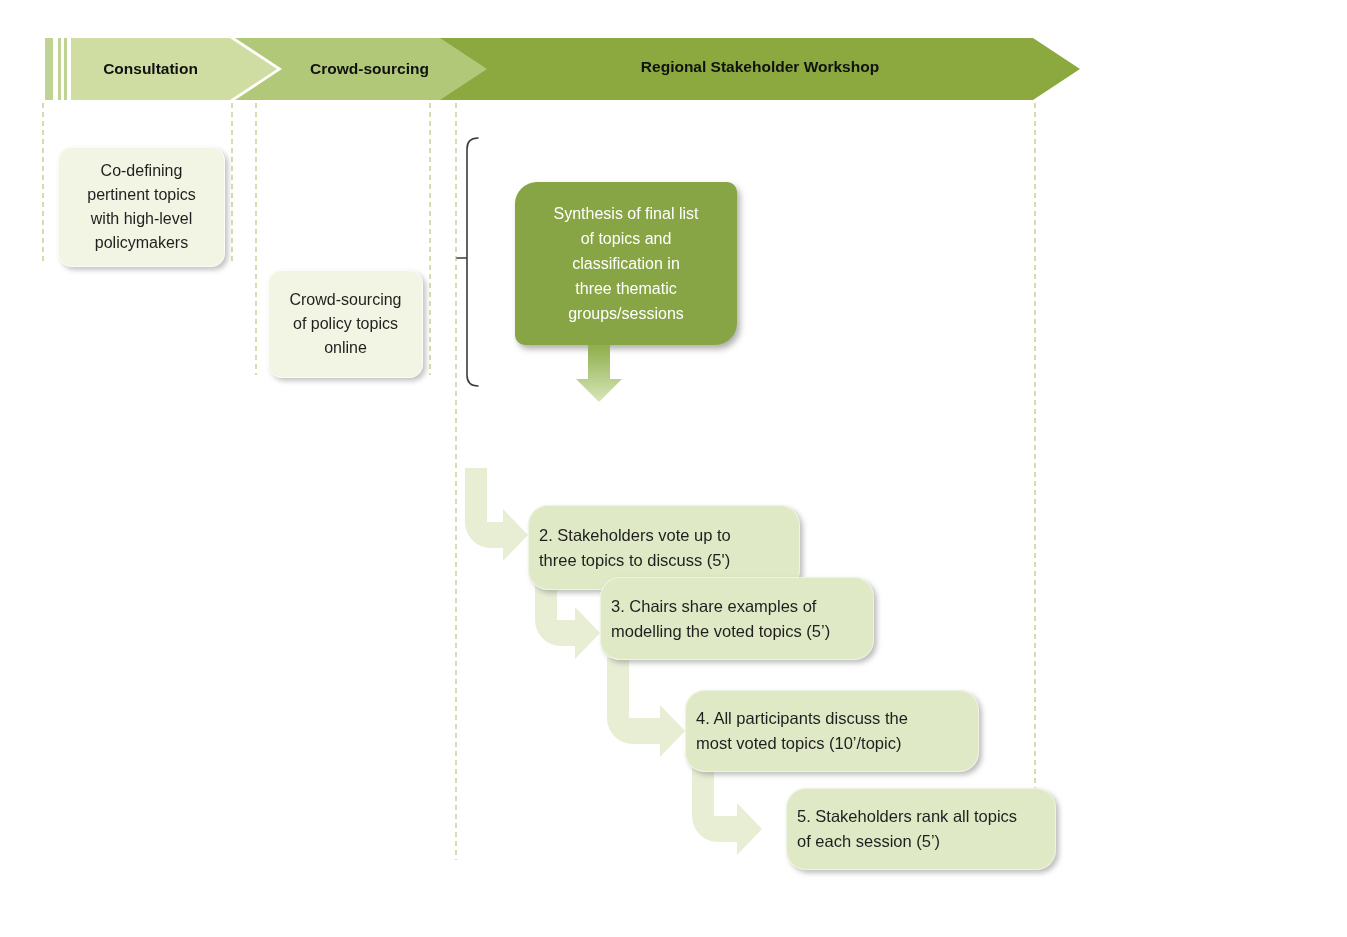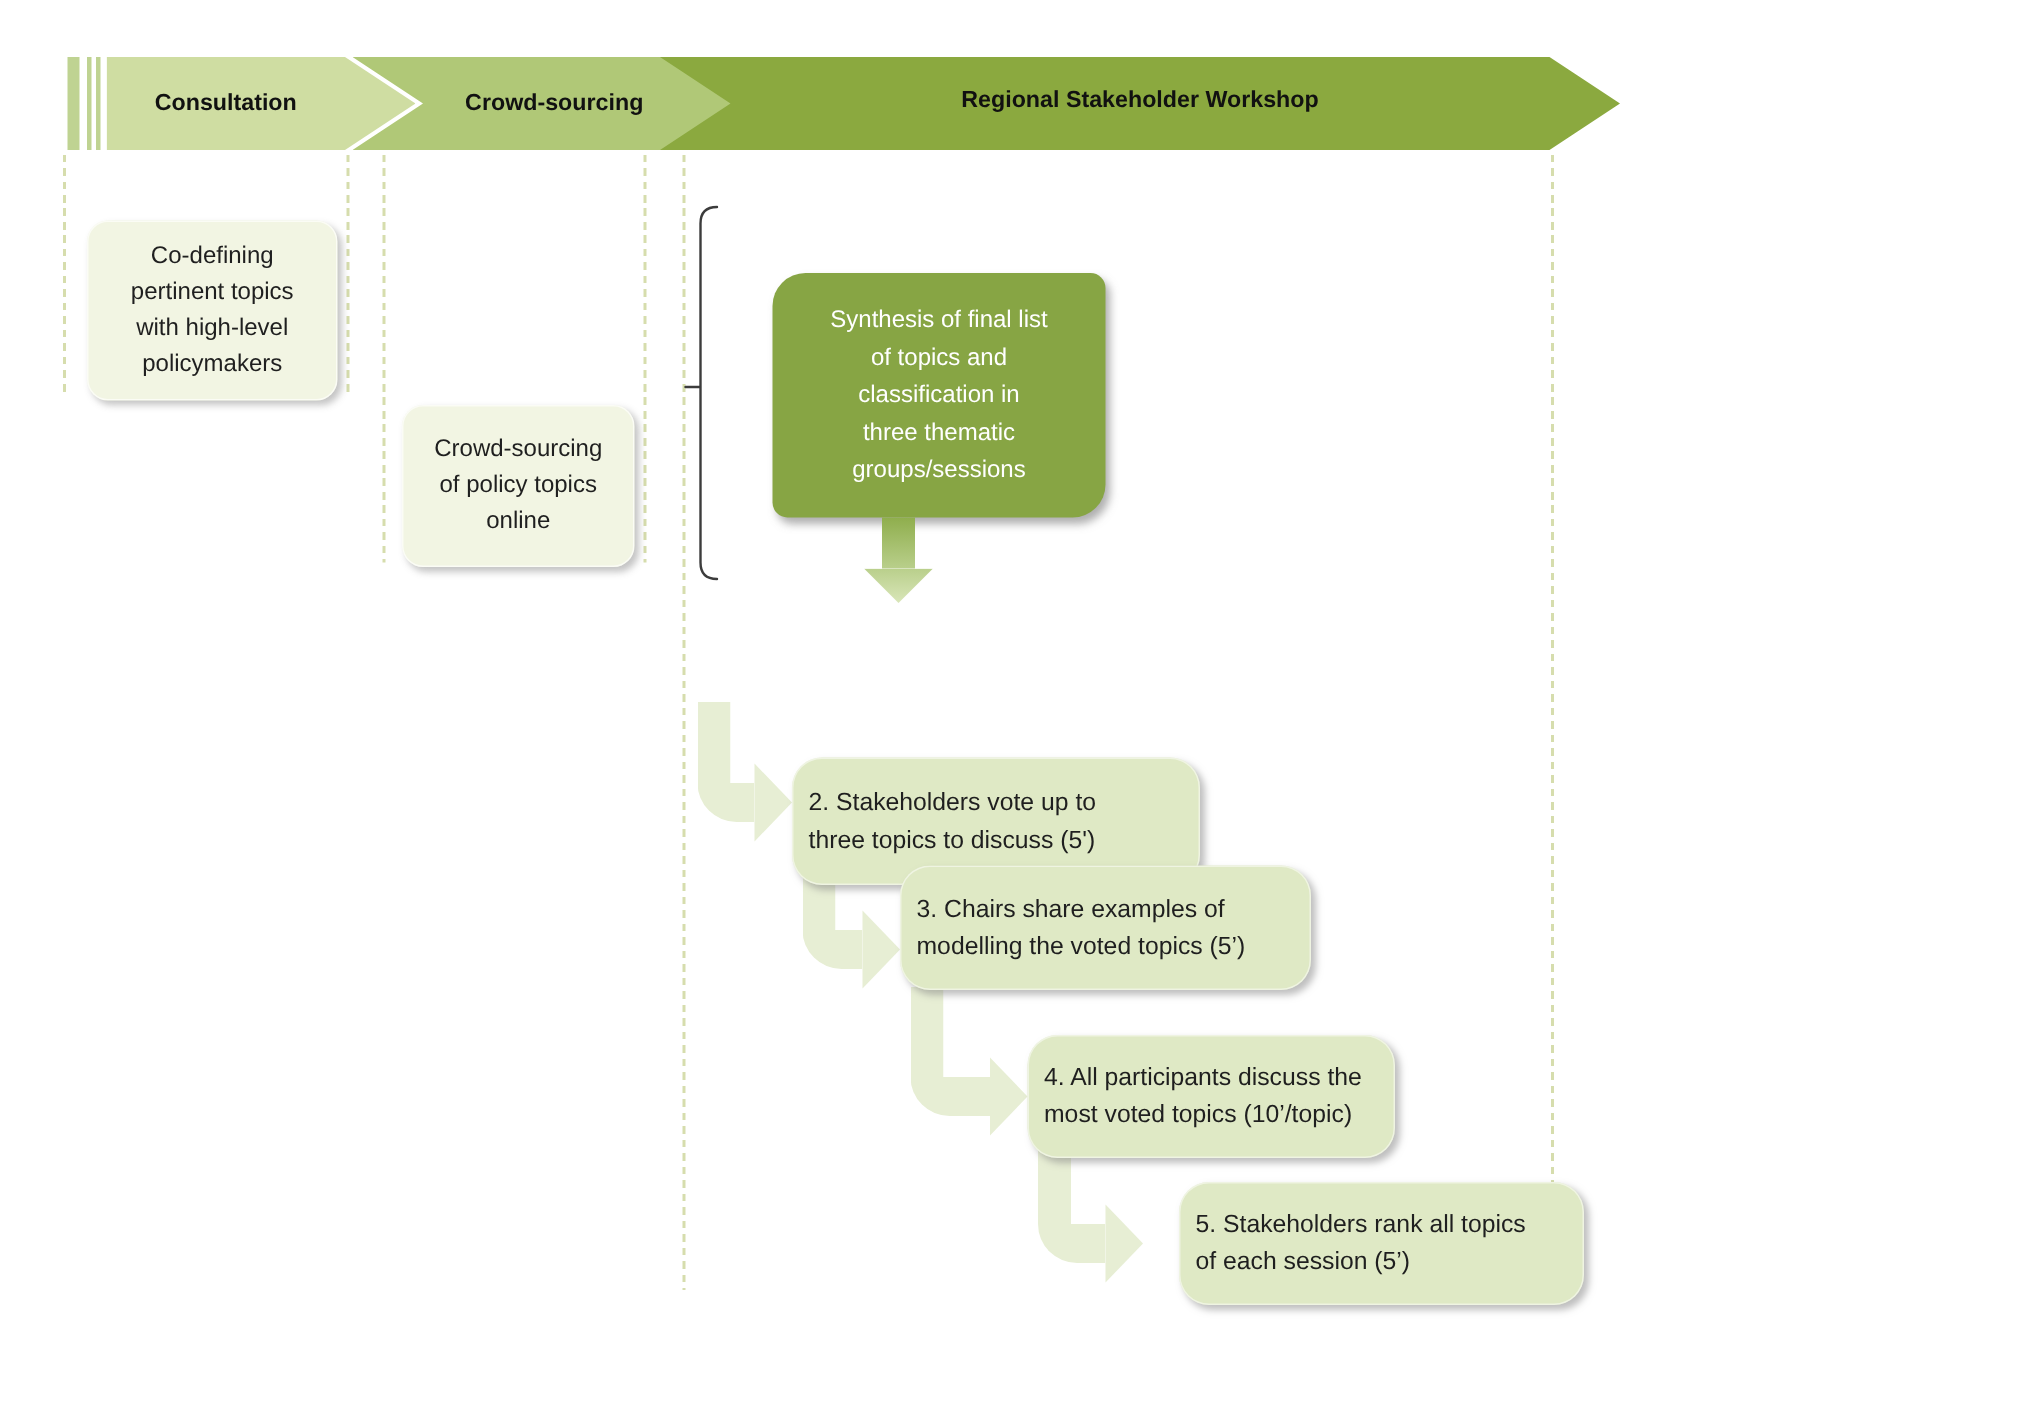--- a/index.html
+++ b/index.html
@@ -98,21 +98,21 @@
   
   .step{
     position:absolute; background:var(--step_fill); border-radius:20px;
     display:flex; align-items:center; text-align:left; box-sizing:border-box;
     padding-left:11px; font-size:16.5px; line-height:25px; white-space:pre-line;
     box-shadow:inset 0 0 0 1px rgba(255,255,255,.5), 3px 3px 5px rgba(128,128,128,.5);
   }
   .st1{left:458px; top:397px; width:281px; height:80px;}
   .st2{left:528px; top:493px; width:272px; height:85px;margin-top:12px;}
   .st3{left:600px; top:577px; width:274px; height:83px;}
-  .st4{left:685px; top:690px; width:245px; height:82px;}
+  .st4{left:685px; top:690px; width:294px; height:82px;}
   .st5{left:762px; top:788px; width:270px; height:82px;margin-left:24px;}
 </style>
 </head>
 <body>
 
 <div class="canvas">
 
   <div class="dash d1"></div>
   <div class="dash d2"></div>
   <div class="dash d3"></div>

